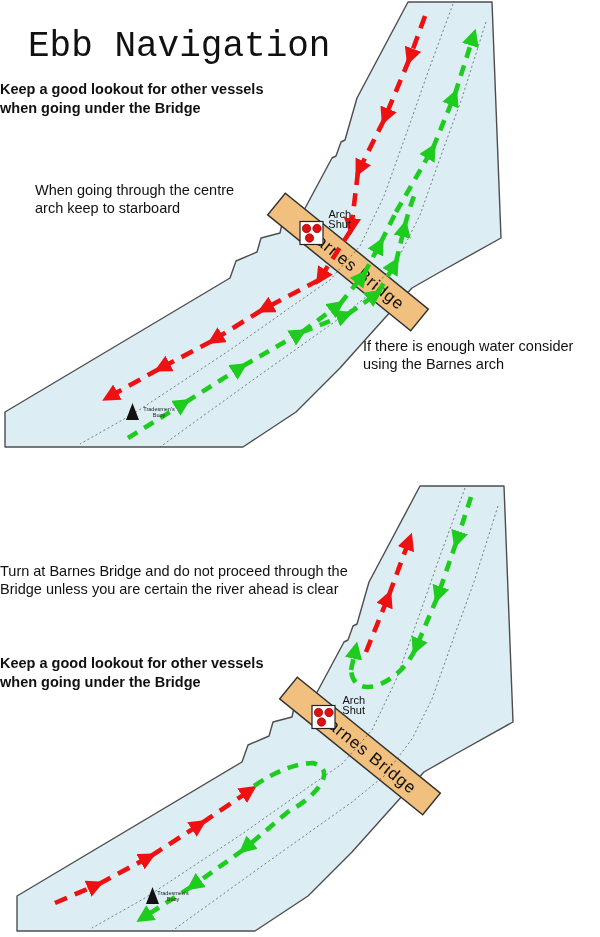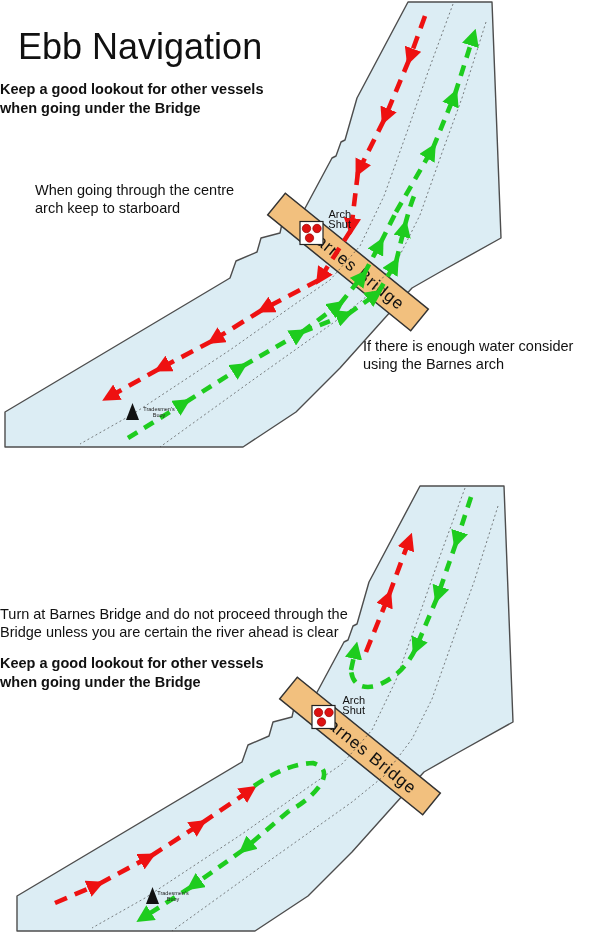--- a/index.html
+++ b/index.html
@@ -148,38 +148,38 @@
   </g>
 
   <g>
     <path class="green-seg" d="M254,786 Q286,764 313,763 Q330,768 321,784 Q310,800 289,811"></path>
     <path class="green-seg" marker-end="url(#arrG)" d="M289,811 L243,850"></path>
     <path class="green-seg" marker-end="url(#arrG)" d="M243,850 L191,887"></path>
     <path class="green-seg" marker-end="url(#arrG)" d="M191,887 L141,919"></path>
   </g>
 </svg>
 
-<div class="txt title" style="left:18px;top:26px;">Ebb Navigation</div>
+<div class="txt title" style="left:28px;top:26px;font-family:Liberation Mono, monospace;">Ebb Navigation</div>
 
 <div class="txt note bold" style="left:0px;top:80px;width:305px;">Keep a good lookout for other vessels
 when going under the Bridge</div>
 
 <div class="txt note" style="left:35px;top:181px;width:280px;">When going through the centre
 arch keep to starboard</div>
 
 <div class="txt note" style="left:363px;top:337px;width:240px;">If there is enough water consider
 using the Barnes arch</div>
 
 <div class="txt tiny" style="left:305px;top:209px;width:46px;">Arch Shut</div>
 
 <div class="txt micro" style="left:136px;top:406px;width:46px;">Tradesmen's
 Buoy</div>
 
 
-<div class="txt note" style="left:0px;top:562px;width:356px;margin-top:43px;">Turn at Barnes Bridge and do not proceed through the
+<div class="txt note" style="left:0px;top:562px;width:356px;">Turn at Barnes Bridge and do not proceed through the
 Bridge unless you are certain the river ahead is clear</div>
 
 <div class="txt note bold" style="left:0px;top:654px;width:312px;">Keep a good lookout for other vessels
 when going under the Bridge</div>
 
 <div class="txt tiny" style="left:319px;top:695px;width:46px;">Arch Shut</div>
 
 <div class="txt micro" style="left:150px;top:890px;width:46px;">Tradesmen's
 Buoy</div>
 

